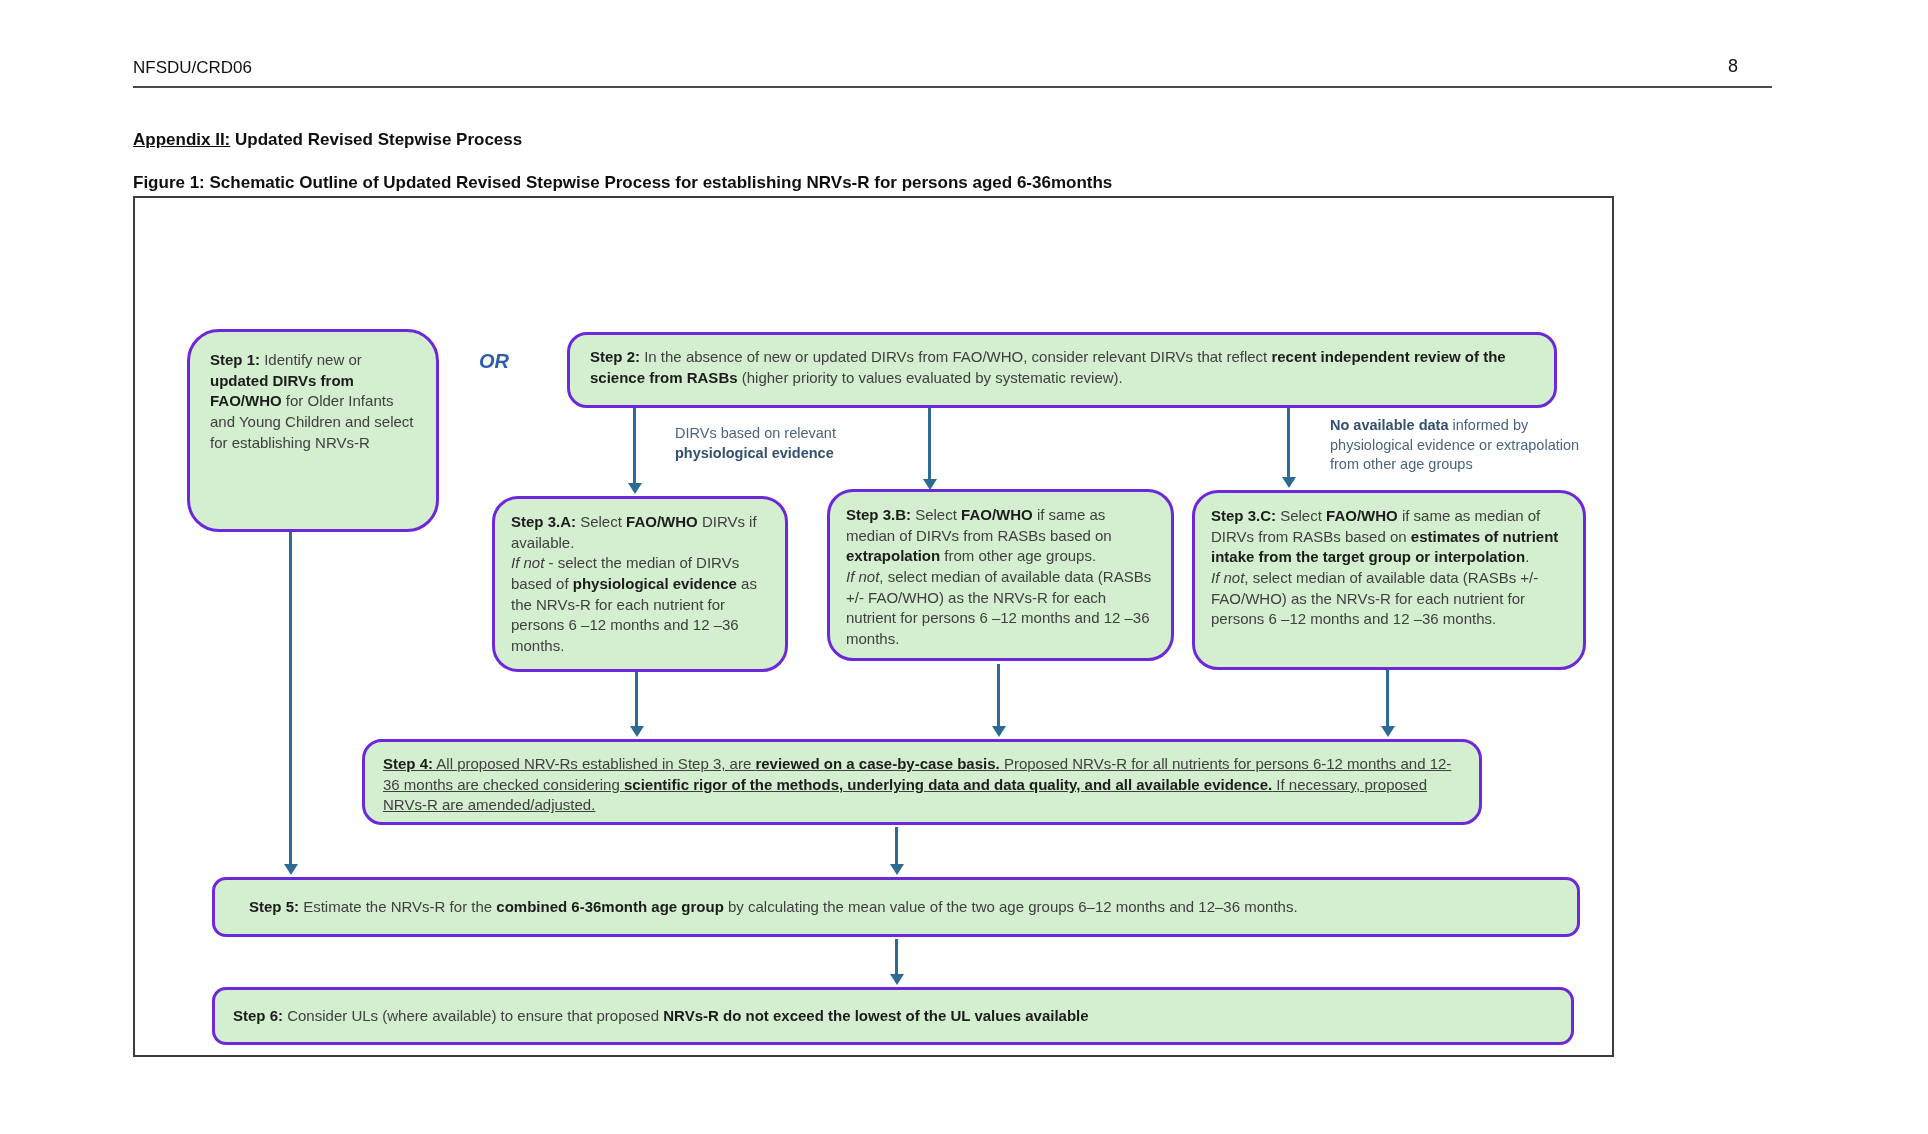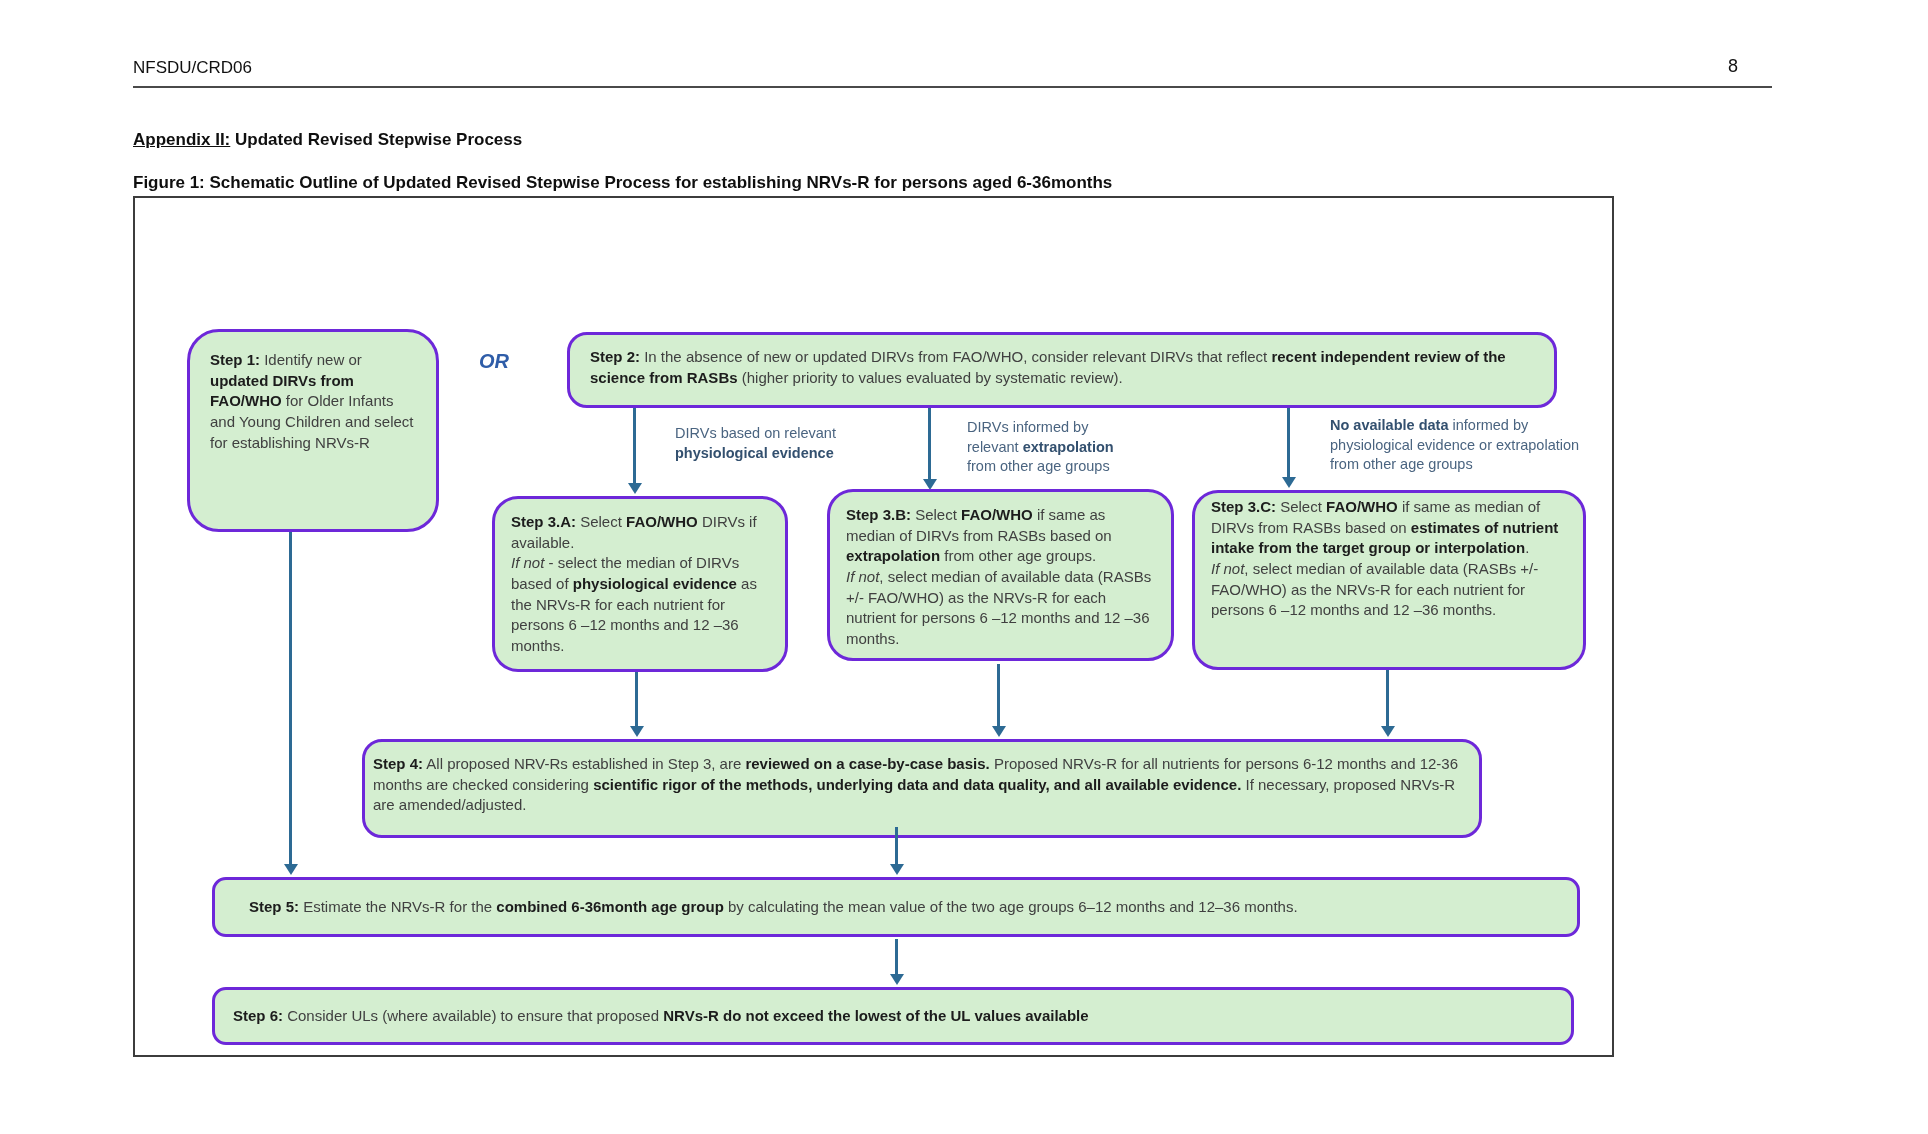--- a/index.html
+++ b/index.html
@@ -37,22 +37,22 @@
     position:absolute;box-sizing:border-box;
     background:#d4eed0;border:3px solid #6d28d9;
     font-size:15px;line-height:1.38;color:#404040;
   }
   .gbox .b{font-weight:bold;color:#1c1c1c;}
   .gbox .i{font-style:italic;}
   .box-step1{left:52px;top:131px;width:252px;height:203px;border-radius:32px;padding:18px 20px;}
   .box-step2{left:432px;top:134px;width:990px;height:76px;border-radius:20px;padding:12px 20px;}
   .box-step3a{left:357px;top:298px;width:296px;height:176px;border-radius:26px;padding:13px 16px;}
   .box-step3b{left:692px;top:291px;width:347px;height:172px;border-radius:26px;padding:13px 16px;}
-  .box-step3c{left:1057px;top:292px;width:394px;height:180px;border-radius:26px;padding:4px 16px;}
-  .box-step4{left:227px;top:541px;width:1120px;height:99px;border-radius:20px;padding:12px 8px;}
+  .box-step3c{left:1057px;top:292px;width:394px;height:180px;border-radius:26px;padding:13px 16px;}
+  .box-step4{left:227px;top:541px;width:1120px;height:86px;border-radius:20px;padding:12px 18px;text-decoration:underline;}
   .box-step5{left:77px;top:679px;width:1368px;height:60px;border-radius:14px;padding:0 34px;display:flex;align-items:center;}
   .box-step6{left:77px;top:789px;width:1362px;height:58px;border-radius:14px;padding:0 18px;display:flex;align-items:center;}
   
   .branch-label{
     position:absolute;font-size:14.5px;line-height:1.35;color:#4a6480;margin-left:20px;
   }
   .branch-label .b{font-weight:bold;color:#33506f;}
   .label-a{left:520px;top:226px;width:178px;}
   .label-b{left:812px;top:220px;width:172px;}
   .label-c{left:1175px;top:218px;width:250px;}
@@ -87,21 +87,20 @@
 
     <div class="or-label">OR</div>
 
     <div class="gbox box-step2"><span class="b">Step 2:</span><span> In the absence of new or updated DIRVs from FAO/WHO, consider relevant DIRVs that reflect </span><span class="b">recent independent review of the science from RASBs</span><span> (higher priority to values evaluated by systematic review).</span></div>
 
     <div class="arrow" style="left:498px;top:210px;height:76px;"></div>
     <div class="arrow" style="left:793px;top:210px;height:72px;"></div>
     <div class="arrow" style="left:1152px;top:210px;height:70px;"></div>
 
     <div class="branch-label label-a"><span>DIRVs based on relevant </span><span class="b">physiological evidence</span></div>
-    <div class="branch-label label-b"><span>DIRVs informed by relevant </span><span class="b">extrapolation</span><span> from other age groups</span></div>
     <div class="branch-label label-c"><span class="b">No available data</span><span> informed by physiological evidence or extrapolation from other age groups</span></div>
 
     <div class="gbox box-step3a"><span class="b">Step 3.A:</span><span> Select </span><span class="b">FAO/WHO</span><span> DIRVs if available.</span><br><span class="i">If not</span><span> - select the median of DIRVs based of </span><span class="b">physiological evidence</span><span> as the NRVs-R for each nutrient for persons 6 –12 months and 12 –36 months.</span></div>
     <div class="gbox box-step3b"><span class="b">Step 3.B:</span><span> Select </span><span class="b">FAO/WHO</span><span> if same as median of DIRVs from RASBs based on </span><span class="b">extrapolation</span><span> from other age groups.</span><br><span class="i">If not</span><span>, select median of available data (RASBs +/- FAO/WHO) as the NRVs-R for each nutrient for persons 6 –12 months and 12 –36 months.</span></div>
     <div class="gbox box-step3c"><span class="b">Step 3.C:</span><span> Select </span><span class="b">FAO/WHO</span><span> if same as median of DIRVs from RASBs based on </span><span class="b">estimates of nutrient intake from the target group or interpolation</span><span>.</span><br><span class="i">If not</span><span>, select median of available data (RASBs +/- FAO/WHO) as the NRVs-R for each nutrient for persons 6 –12 months and 12 –36 months.</span></div>
 
     <div class="arrow" style="left:500px;top:474px;height:55px;"></div>
     <div class="arrow" style="left:862px;top:466px;height:63px;"></div>
     <div class="arrow" style="left:1251px;top:472px;height:57px;"></div>
 

